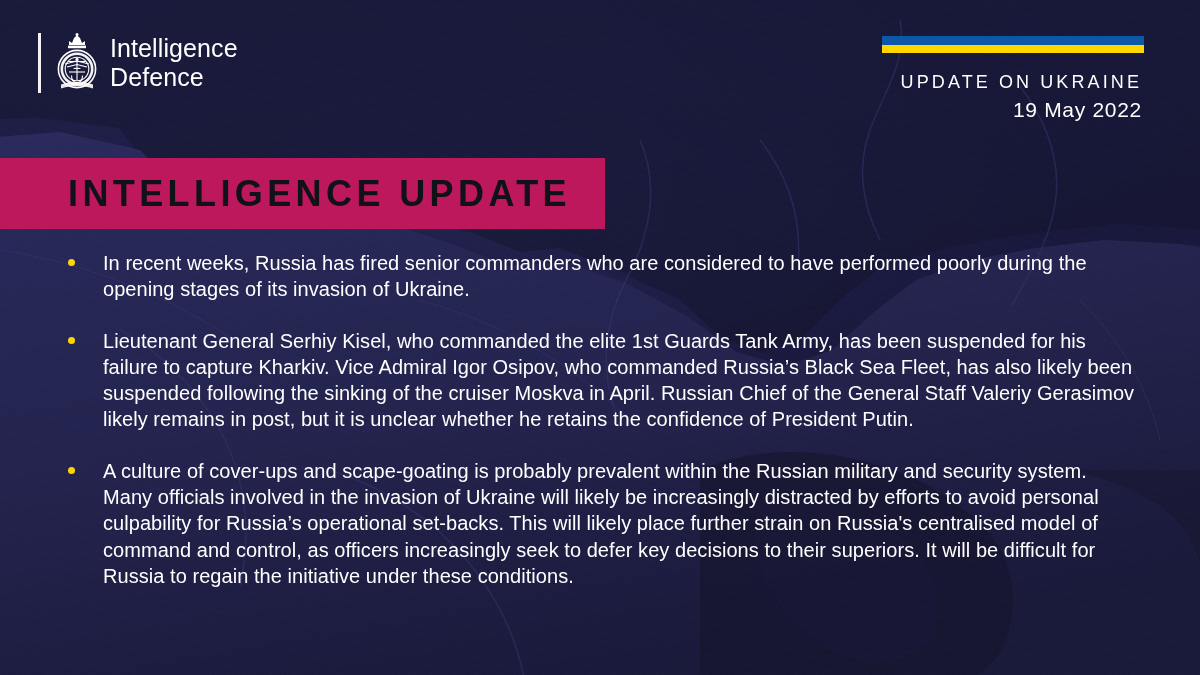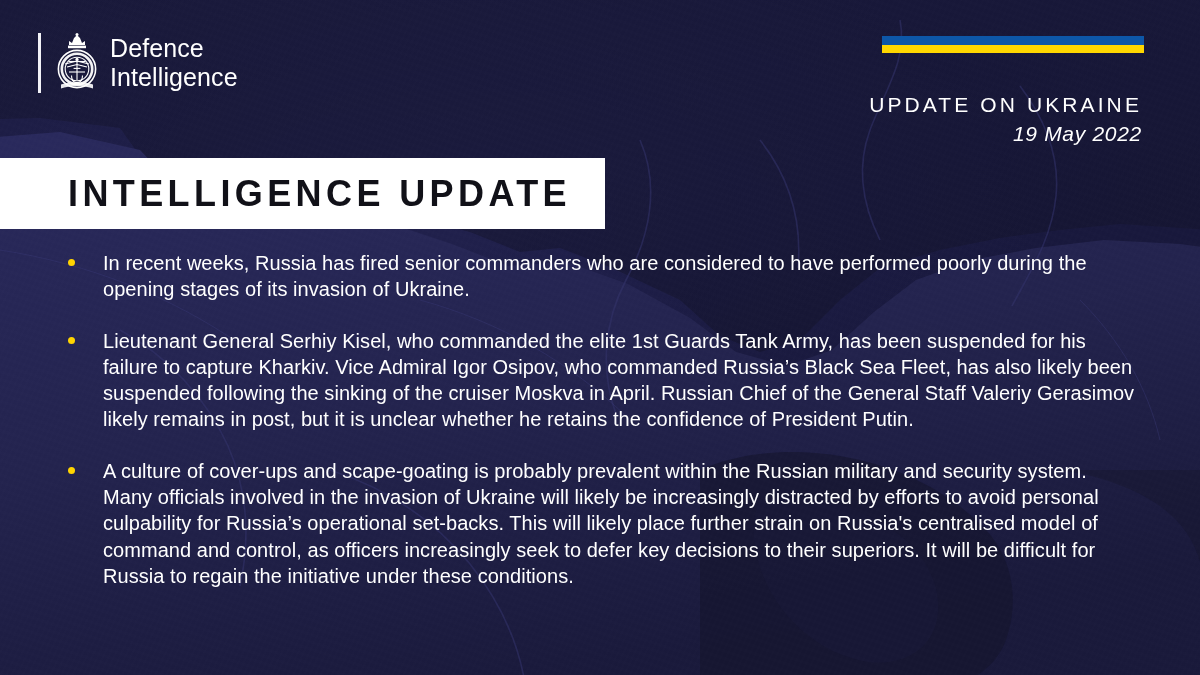--- a/index.html
+++ b/index.html
@@ -87,42 +87,40 @@
   .flag-yellow { height: 50%; background: #ffd700; }
 
   .update-head {
     position: absolute;
     right: 58px;
     top: 72px;
     text-align: right;
     color: #ffffff;
   }
   .update-title {
-    font-size: 21px;
+    font-size: 18px;
     letter-spacing: 3.1px;
     font-weight: 400;
     white-space: nowrap;
-    margin-top: 21px;
   }
   .update-date {
     margin-top: 5px;
     font-size: 21px;
-    font-style: italic;
     letter-spacing: .7px;
     white-space: nowrap;
   }
 
   
   .banner {
     position: absolute;
     left: 0;
     top: 158px;
     width: 605px;
     height: 71px;
-    background: #ffffff;
+    background: #be185d;
     display: flex;
     align-items: center;
   }
   .banner-text {
     color: #111118;
     font-size: 36px;
     font-weight: 700;
     letter-spacing: 4.4px;
     padding-left: 68px;
     white-space: nowrap;
@@ -237,22 +235,22 @@
         <path d="M16.5,43.5 C16.5,48 18.8,50.6 22,50.6 C25.2,50.6 27.5,48 27.5,43.5"></path>
         <path d="M18.6,36.4 L25.4,36.4"></path>
         <path d="M14,40 L30,40"></path>
       </g>
       <circle cx="22" cy="27.4" r="1.6" fill="#ffffff"></circle>
 
       <path d="M6,52.5 C14,49.6 30,49.6 38,52.5 L38,56.5 C30,53.6 14,53.6 6,56.5 Z" fill="#ffffff" opacity="0.9"></path>
     </svg>
 
     <div class="logo-words">
+      <div>Intelligence</div>
       <div>Defence</div>
-      <div>Intelligence</div>
     </div>
   </div>
 
   <div class="flag-bar">
     <div class="flag-blue"></div>
     <div class="flag-yellow"></div>
   </div>
 
   <div class="update-head">
     <div class="update-title">UPDATE ON UKRAINE</div>

